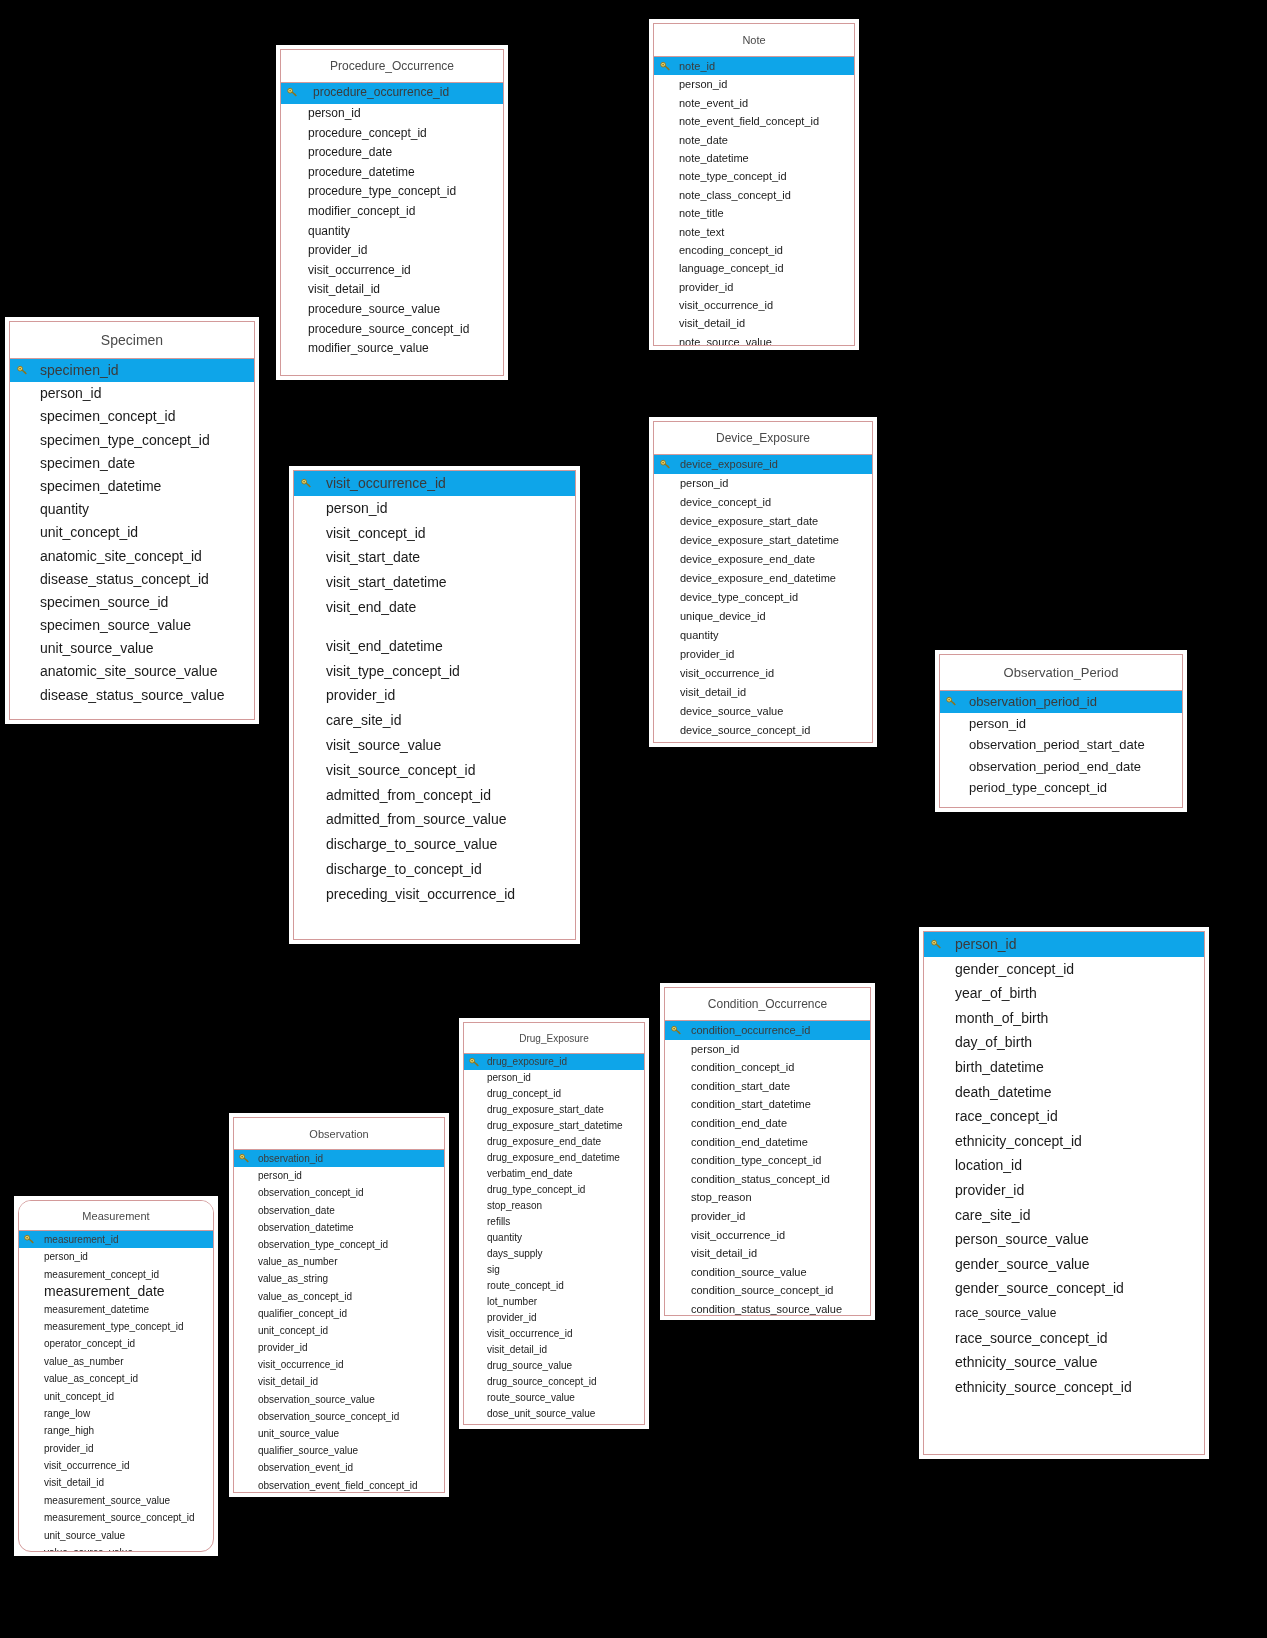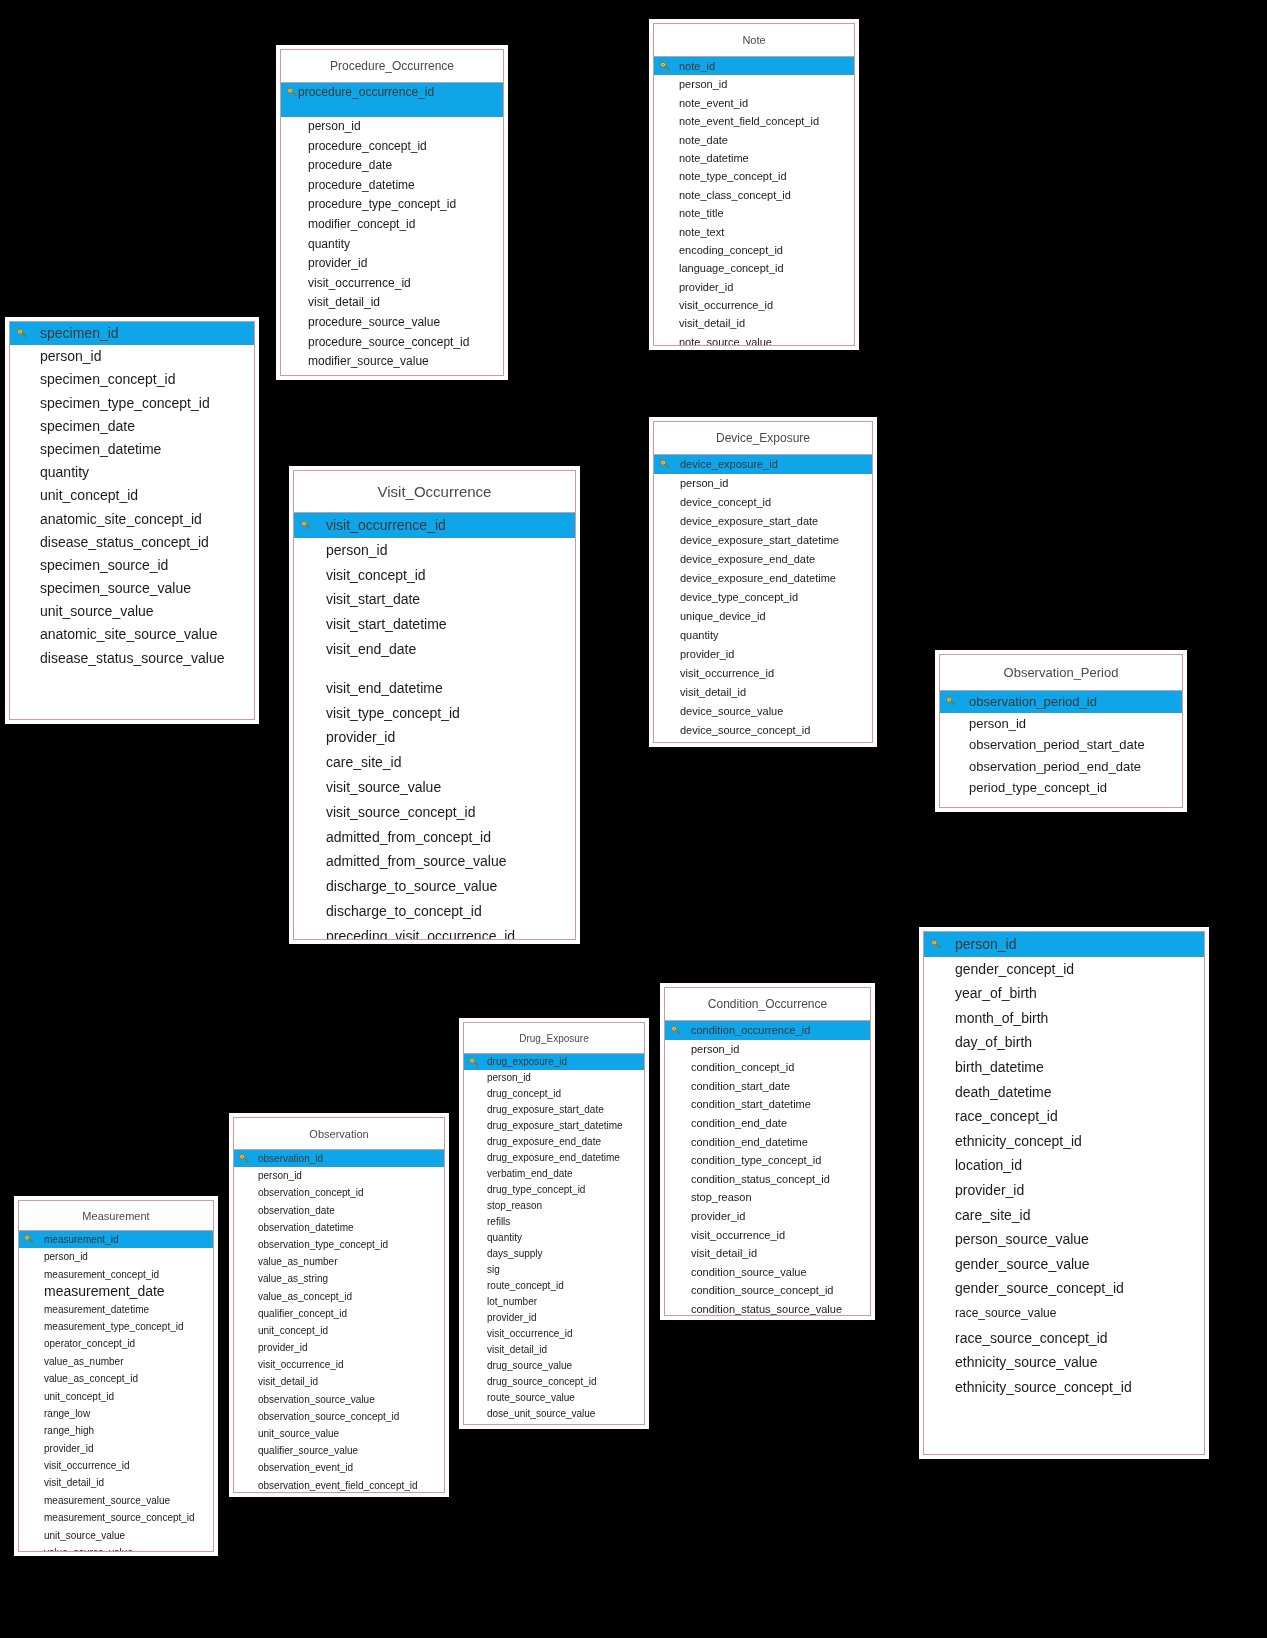--- a/index.html
+++ b/index.html
@@ -101,21 +101,21 @@
     <div class="conn" style="left: 125px; top: 306px; width: 2px; height: 12px;"></div>
     <div class="conn" style="left: 908px; top: 1137px; height: 2px; width: 12px;"></div>
     <div class="conn" style="left: 908px; top: 1218px; height: 2px; width: 12px;"></div>
     <div class="conn" style="left: 908px; top: 1382px; height: 2px; width: 12px;"></div>
     <div class="conn" style="left: 908px; top: 1405px; height: 2px; width: 12px;"></div>
     <div class="conn" style="left: 908px; top: 1428px; height: 2px; width: 12px;"></div>
     <div class="plate" style="left: 276px; top: 45px; width: 232px; height: 335px;"></div>
     <div class="entity" style="left: 280px; top: 49px; width: 224px; height: 327px;">
       <div class="ent-title" style="height: 33px; line-height: 33px; font-size: 12px;">Procedure_Occurrence</div>
       <ul class="ent-fields">
-        <li class="fld pk" style="height: 34px; line-height: 19.6px; font-size: 12px; padding-left: 17px;"><span class="key-icon" style="left: 6px; top: 4px;">
+        <li class="fld pk" style="height: 21px; line-height: 19.6px; font-size: 12px; padding-left: 32px;"><span class="key-icon" style="left: 6px; top: 4px;">
             <svg width="11" height="11" viewBox="0 0 12 12">
               <circle cx="3.4" cy="4.0" r="2.6" fill="#e8d46a" stroke="#8a7420" stroke-width="1"></circle>
               <circle cx="3.4" cy="4.0" r="0.9" fill="#8a7420"></circle>
               <path d="M5.3 5.2 L10.2 9.9" stroke="#8a7420" stroke-width="1.5" fill="none"></path>
               <path d="M8.0 8.6 L9.1 7.4" stroke="#8a7420" stroke-width="1.4" fill="none"></path>
             </svg>
           </span><span class="fname">procedure_occurrence_id</span></li>
         <li class="fld" style="height: 19.6px; line-height: 19.6px; font-size: 12px; padding-left: 27px;"><span class="fname">person_id</span></li>
         <li class="fld" style="height: 19.6px; line-height: 19.6px; font-size: 12px; padding-left: 27px;"><span class="fname">procedure_concept_id</span></li>
         <li class="fld" style="height: 19.6px; line-height: 19.6px; font-size: 12px; padding-left: 27px;"><span class="fname">procedure_date</span></li>
@@ -155,20 +155,21 @@
         <li class="fld" style="height: 18.4px; line-height: 18.4px; font-size: 11px; padding-left: 25px;"><span class="fname">encoding_concept_id</span></li>
         <li class="fld" style="height: 18.4px; line-height: 18.4px; font-size: 11px; padding-left: 25px;"><span class="fname">language_concept_id</span></li>
         <li class="fld" style="height: 18.4px; line-height: 18.4px; font-size: 11px; padding-left: 25px;"><span class="fname">provider_id</span></li>
         <li class="fld" style="height: 18.4px; line-height: 18.4px; font-size: 11px; padding-left: 25px;"><span class="fname">visit_occurrence_id</span></li>
         <li class="fld" style="height: 18.4px; line-height: 18.4px; font-size: 11px; padding-left: 25px;"><span class="fname">visit_detail_id</span></li>
         <li class="fld" style="height: 18.4px; line-height: 18.4px; font-size: 11px; padding-left: 25px;"><span class="fname">note_source_value</span></li>
       </ul>
     </div>
     <div class="plate" style="left: 5px; top: 317px; width: 254px; height: 407px;"></div>
     <div class="entity" style="left: 9px; top: 321px; width: 246px; height: 399px;">
+      <div class="ent-title" style="height: 37px; line-height: 37px; font-size: 14px;">Specimen</div>
       <ul class="ent-fields">
         <li class="fld pk" style="height: 23.2px; line-height: 23.2px; font-size: 14px; padding-left: 30px;"><span class="key-icon" style="left: 7px; top: 6px;">
             <svg width="11" height="11" viewBox="0 0 12 12">
               <circle cx="3.4" cy="4.0" r="2.6" fill="#e8d46a" stroke="#8a7420" stroke-width="1"></circle>
               <circle cx="3.4" cy="4.0" r="0.9" fill="#8a7420"></circle>
               <path d="M5.3 5.2 L10.2 9.9" stroke="#8a7420" stroke-width="1.5" fill="none"></path>
               <path d="M8.0 8.6 L9.1 7.4" stroke="#8a7420" stroke-width="1.4" fill="none"></path>
             </svg>
           </span><span class="fname">specimen_id</span></li>
         <li class="fld" style="height: 23.2px; line-height: 23.2px; font-size: 14px; padding-left: 30px;"><span class="fname">person_id</span></li>
@@ -182,21 +183,20 @@
         <li class="fld" style="height: 23.2px; line-height: 23.2px; font-size: 14px; padding-left: 30px;"><span class="fname">disease_status_concept_id</span></li>
         <li class="fld" style="height: 23.2px; line-height: 23.2px; font-size: 14px; padding-left: 30px;"><span class="fname">specimen_source_id</span></li>
         <li class="fld" style="height: 23.2px; line-height: 23.2px; font-size: 14px; padding-left: 30px;"><span class="fname">specimen_source_value</span></li>
         <li class="fld" style="height: 23.2px; line-height: 23.2px; font-size: 14px; padding-left: 30px;"><span class="fname">unit_source_value</span></li>
         <li class="fld" style="height: 23.2px; line-height: 23.2px; font-size: 14px; padding-left: 30px;"><span class="fname">anatomic_site_source_value</span></li>
         <li class="fld" style="height: 23.2px; line-height: 23.2px; font-size: 14px; padding-left: 30px;"><span class="fname">disease_status_source_value</span></li>
       </ul>
     </div>
     <div class="plate" style="left: 289px; top: 466px; width: 291px; height: 478px;"></div>
     <div class="entity" style="left: 293px; top: 470px; width: 283px; height: 470px;">
-      <div class="ent-title" style="height: 42px; line-height: 42px; font-size: 15px;">Visit_Occurrence</div>
       <ul class="ent-fields">
         <li class="fld pk" style="height: 24.8px; line-height: 24.8px; font-size: 14px; padding-left: 32px;"><span class="key-icon" style="left: 7px; top: 7px;">
             <svg width="11" height="11" viewBox="0 0 12 12">
               <circle cx="3.4" cy="4.0" r="2.6" fill="#e8d46a" stroke="#8a7420" stroke-width="1"></circle>
               <circle cx="3.4" cy="4.0" r="0.9" fill="#8a7420"></circle>
               <path d="M5.3 5.2 L10.2 9.9" stroke="#8a7420" stroke-width="1.5" fill="none"></path>
               <path d="M8.0 8.6 L9.1 7.4" stroke="#8a7420" stroke-width="1.4" fill="none"></path>
             </svg>
           </span><span class="fname">visit_occurrence_id</span></li>
         <li class="fld" style="height: 24.8px; line-height: 24.8px; font-size: 14px; padding-left: 32px;"><span class="fname">person_id</span></li>
@@ -386,21 +386,21 @@
         <li class="fld" style="height: 17.2px; line-height: 17.2px; font-size: 10px; padding-left: 24px;"><span class="fname">visit_detail_id</span></li>
         <li class="fld" style="height: 17.2px; line-height: 17.2px; font-size: 10px; padding-left: 24px;"><span class="fname">observation_source_value</span></li>
         <li class="fld" style="height: 17.2px; line-height: 17.2px; font-size: 10px; padding-left: 24px;"><span class="fname">observation_source_concept_id</span></li>
         <li class="fld" style="height: 17.2px; line-height: 17.2px; font-size: 10px; padding-left: 24px;"><span class="fname">unit_source_value</span></li>
         <li class="fld" style="height: 17.2px; line-height: 17.2px; font-size: 10px; padding-left: 24px;"><span class="fname">qualifier_source_value</span></li>
         <li class="fld" style="height: 17.2px; line-height: 17.2px; font-size: 10px; padding-left: 24px;"><span class="fname">observation_event_id</span></li>
         <li class="fld" style="height: 17.2px; line-height: 17.2px; font-size: 10px; padding-left: 24px;"><span class="fname">observation_event_field_concept_id</span></li>
       </ul>
     </div>
     <div class="plate" style="left: 14px; top: 1196px; width: 204px; height: 360px;"></div>
-    <div class="entity" style="left: 18px; top: 1200px; width: 196px; height: 352px;">
+    <div class="entity" style="left: 18px; top: 1200px; width: 196px; height: 352px; border-radius: 13px;">
       <div class="ent-title" style="height: 30px; line-height: 30px; font-size: 11px;">Measurement</div>
       <ul class="ent-fields">
         <li class="fld pk" style="height: 17.4px; line-height: 17.4px; font-size: 10px; padding-left: 25px;"><span class="key-icon" style="left: 5px; top: 3px;">
             <svg width="11" height="11" viewBox="0 0 12 12">
               <circle cx="3.4" cy="4.0" r="2.6" fill="#e8d46a" stroke="#8a7420" stroke-width="1"></circle>
               <circle cx="3.4" cy="4.0" r="0.9" fill="#8a7420"></circle>
               <path d="M5.3 5.2 L10.2 9.9" stroke="#8a7420" stroke-width="1.5" fill="none"></path>
               <path d="M8.0 8.6 L9.1 7.4" stroke="#8a7420" stroke-width="1.4" fill="none"></path>
             </svg>
           </span><span class="fname">measurement_id</span></li>

